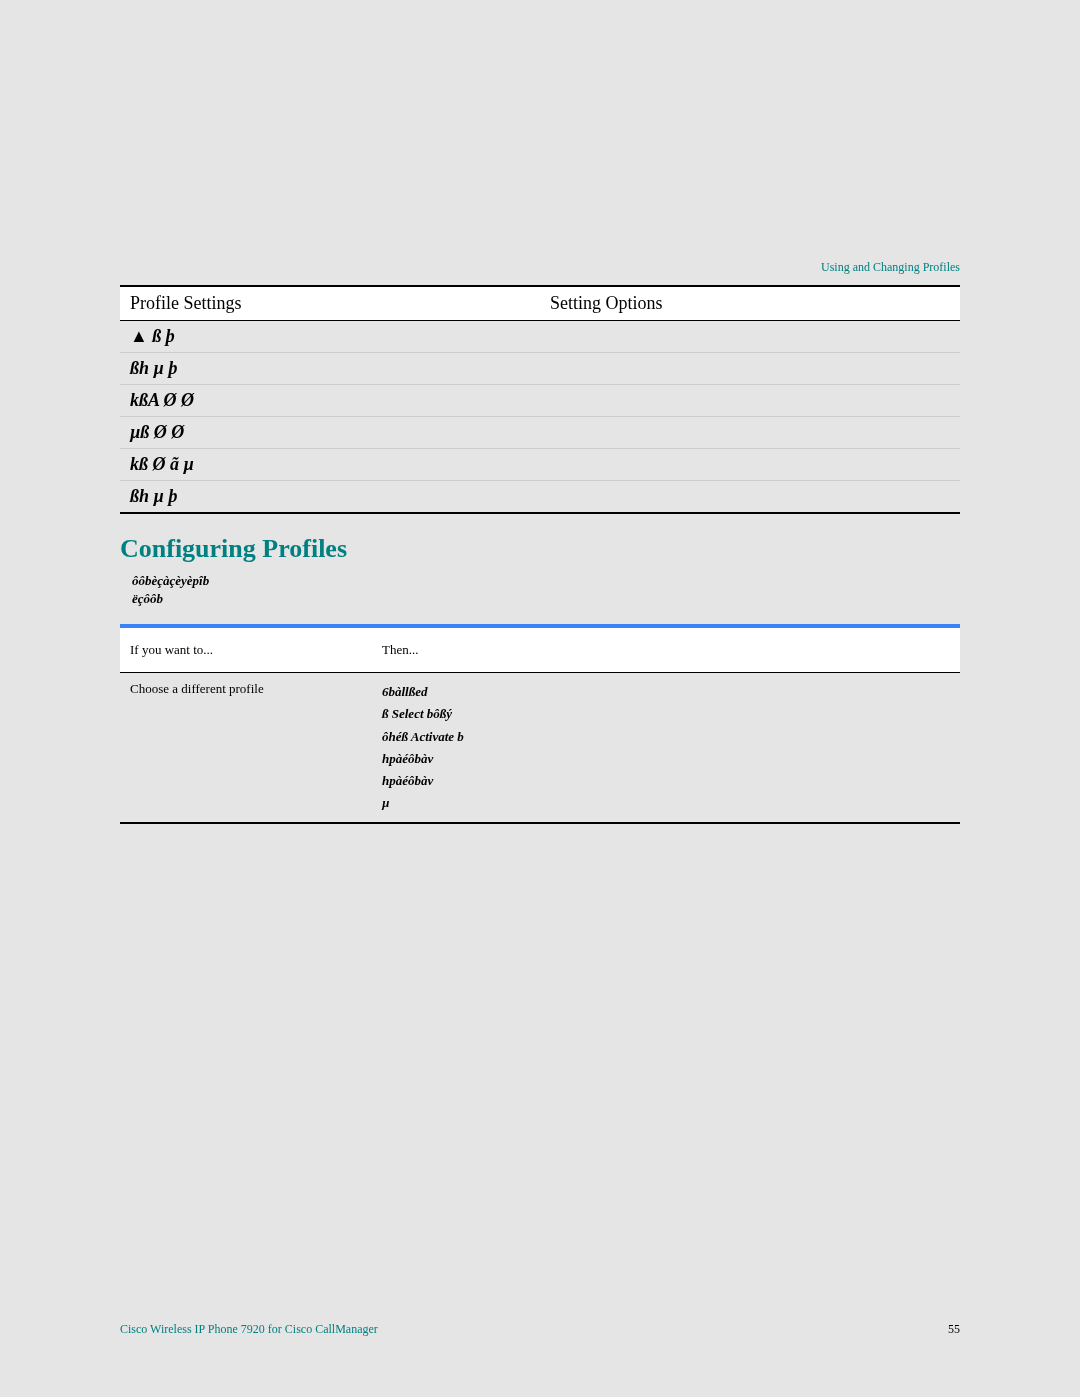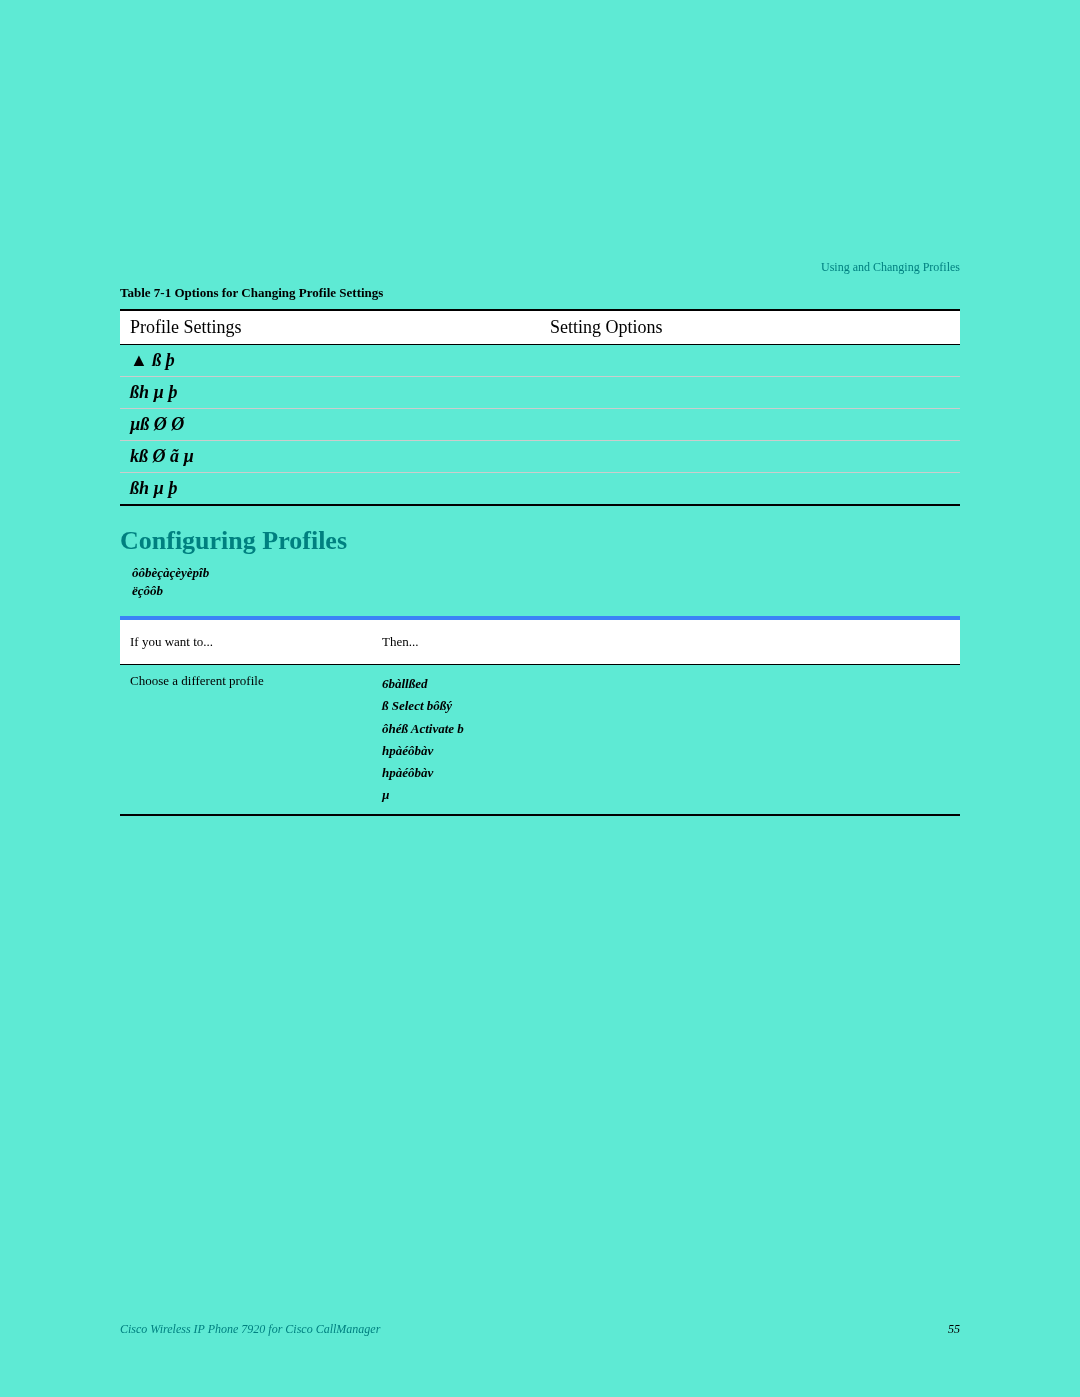--- a/index.html
+++ b/index.html
@@ -8,21 +8,21 @@
       font-family: Times New Roman, Times, serif;
       font-size: 14px;
       color: #000000;
       width: 1080px;
       min-height: 1397px;
       position: relative;
     }
     .page-container {
       width: 1080px;
       min-height: 1397px;
-      background: #5eead4;
+      background: #e5e5e5;
       padding: 60px 120px 80px 120px;
       position: relative;
     }
     
     .top-section {
       margin-top: 200px;
     }
     .section-header-link {
       text-align: right;
       color: #008080;
@@ -108,56 +108,58 @@
     
     .page-footer {
       position: absolute;
       bottom: 60px;
       left: 120px;
       right: 120px;
       display: flex;
       justify-content: space-between;
       align-items: flex-start;
       font-size: 12px;
-      font-style: italic;
     }
     .footer-link {
       color: #008080;
     }
     .footer-page {
       font-size: 12px;
     }
   </style>
 </head>
 <body>
 
 <div class="page-container">
 
   <div class="top-section">
 
     <div class="section-header-link">
       <span>Using and Changing Profiles</span>
     </div>
 
-    <div class="table-caption">Table 7-1     Options for Changing Profile Settings</div>
 
     <table class="options-table">
       <thead>
         <tr>
           <th class="col-profile">Profile Settings</th>
           <th class="col-options">Setting Options</th>
         </tr>
       </thead>
       <tbody id="table1-body">
       <tr>
             <td class="bold-italic">▲   ß  þ</td>
             <td></td>
           </tr>
           <tr>
             <td class="bold-italic">ßh    µ   þ</td>
+            <td></td>
+          </tr>
+          <tr>
+            <td class="bold-italic">kßA Ø  Ø</td>
             <td></td>
           </tr>
           <tr>
             <td class="bold-italic">µß   Ø  Ø</td>
             <td></td>
           </tr>
           <tr>
             <td class="bold-italic">kß   Ø  ã  µ</td>
             <td></td>
           </tr>

